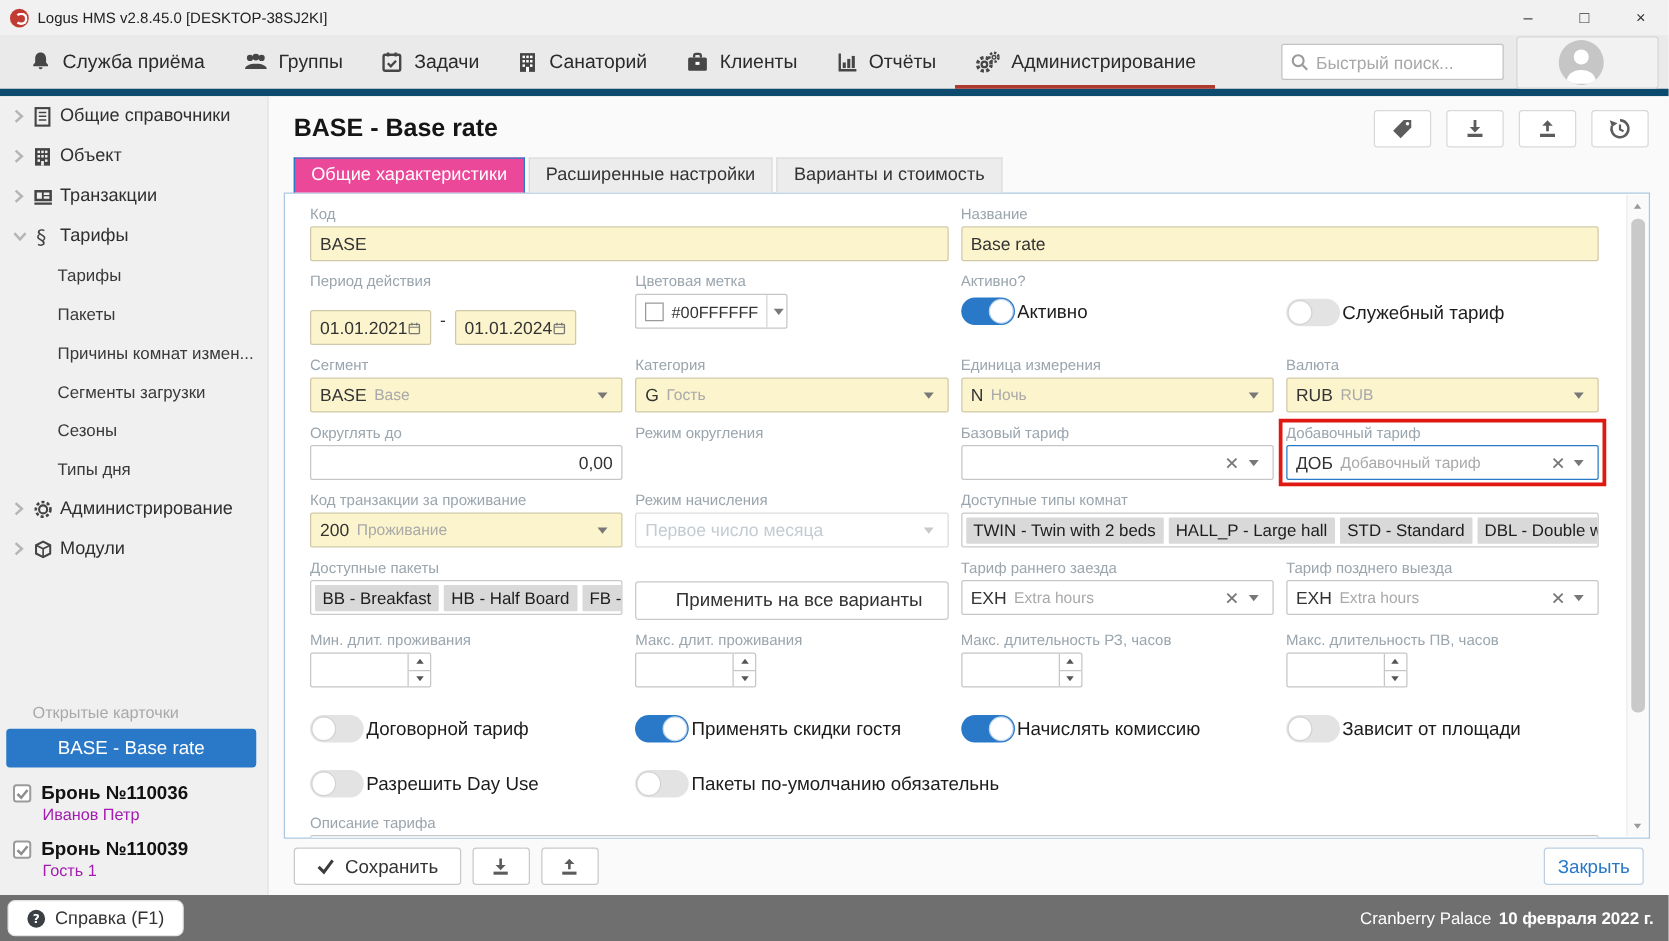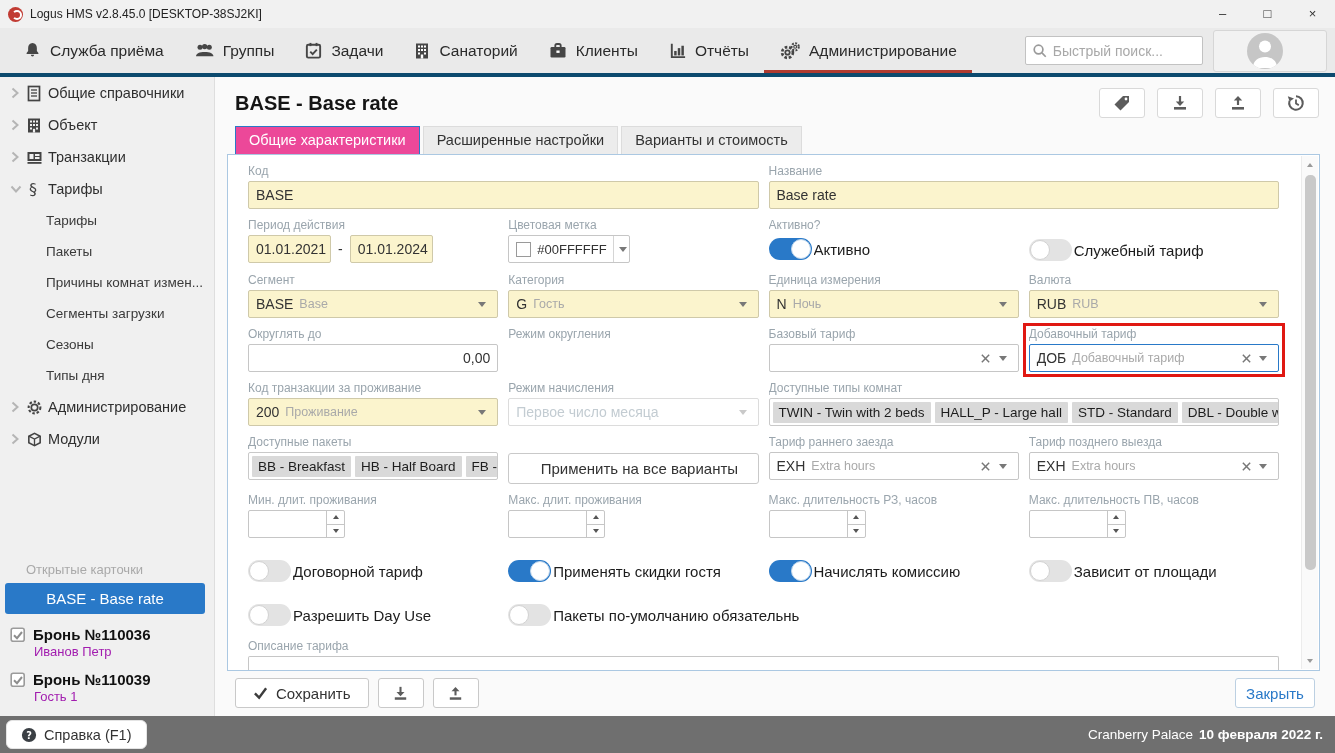--- a/index.html
+++ b/index.html
@@ -9,21 +9,21 @@
 
   
   .titlebar { height:28px; background:#f1f1f1; display:flex; align-items:center; padding-left:8px; flex:none; }
   .app-logo { width:15px; height:15px; border-radius:50%; background:#c13b33; position:relative; flex:none; }
   .app-logo::after { content:""; position:absolute; left:4px; top:3px; width:6px; height:6px; border:2px solid #fff; border-radius:50%; border-left-color:transparent; }
   .titlebar .wtitle { font-size:12px; color:#222; margin-left:7px; }
   .win-controls { margin-left:auto; display:flex; height:100%; }
   .win-controls span { width:45px; text-align:center; line-height:27px; font-size:13px; color:#333; }
 
   
-  .topnav { height:49px; background:#eaeaea; border-bottom:4px solid #0c4a6e; display:flex; align-items:center; padding:0 8px; flex:none; }
+  .topnav { height:49px; background:#eaeaea; border-bottom:6px solid #0c4a6e; display:flex; align-items:center; padding:0 8px; flex:none; }
   .nav-item { display:flex; align-items:center; gap:8px; height:100%; padding:3px 15px 0 15px; border-bottom:3px solid transparent; font-size:15.5px; color:#2b2b2b; cursor:pointer; white-space:nowrap; }
   .nav-item.active { border-bottom-color:#af3b30; }
   .nav-item svg { flex:none; }
   .nav-right { margin-left:auto; display:flex; align-items:center; gap:10px; }
   .searchbox { position:relative; }
   .searchbox svg { position:absolute; left:6px; top:6px; }
   .searchbox input { width:178px; height:29px; border:1px solid #c2c2c2; border-radius:2px; padding:0 6px 0 27px; font-size:14px; font-family:inherit; color:#444; background:#fff; outline:none; }
   .searchbox input::placeholder { color:#a8a8a8; }
   .userbox { display:flex; align-items:center; gap:8px; background:#f2f2f2; border:1px solid #d6d6d6; border-radius:3px; height:42px; padding:2px 12px 16px 3px; cursor:pointer;flex-direction:column; }
   .avatar { width:36px; height:36px; border-radius:50%; background:#c6c6c6; overflow:hidden; flex:none; }
@@ -75,21 +75,21 @@
   .dd { margin-left:auto; width:16px; flex:none; display:flex; justify-content:center; align-items:center; align-self:stretch; }
   .dd::after { content:""; width:0; height:0; border-left:4px solid transparent; border-right:4px solid transparent; border-top:5px solid #787878; }
   .dd.sep { border-left:1px solid #d5d5d5; width:19px; }
   .clearx { margin-left:auto; width:18px; flex:none; display:flex; justify-content:center; align-items:center; }
   .clearx + .dd { margin-left:0; }
   .disabled { border-color:#dcdcdc; }
   .disabled .ph { color:#c3ccd2; font-size:14px; white-space:nowrap; }
   .disabled .dd::after { border-top-color:#c9c9c9; }
 
   .daterow { display:flex; align-items:center; gap:7px; }
-  .datefld { width:83px; flex:none; justify-content:space-between; cursor:text; }
+  .datefld { width:97px; flex:none; justify-content:space-between; cursor:text;margin-top:13px; }
   .dash { font-size:14px; color:#333; }
   .colorfld { width:122px; gap:6px; }
   .swatch { width:15px; height:15px; border:1px solid #9a9a9a; background:#fff; flex:none; }
   .colorfld .val { font-size:13px; }
 
   .tagbox { height:28px; border:1px solid #c9c9c9; background:#fff; border-radius:2px; display:flex; align-items:center; gap:4px; padding:0 3px; overflow:hidden; }
   .tag { background:#d9d9d9; color:#1d1d1d; font-size:13.5px; padding:3px 6px; white-space:nowrap; flex:none; border-radius:1px; }
 
   .btn { background:#fff; border:1px solid #c9c9c9; border-radius:3px; font-size:15px; color:#333; display:flex; align-items:center; justify-content:center; gap:8px; cursor:pointer; font-family:inherit; }
   .apply-btn { height:31px; width:100%;padding-left:12px; }

